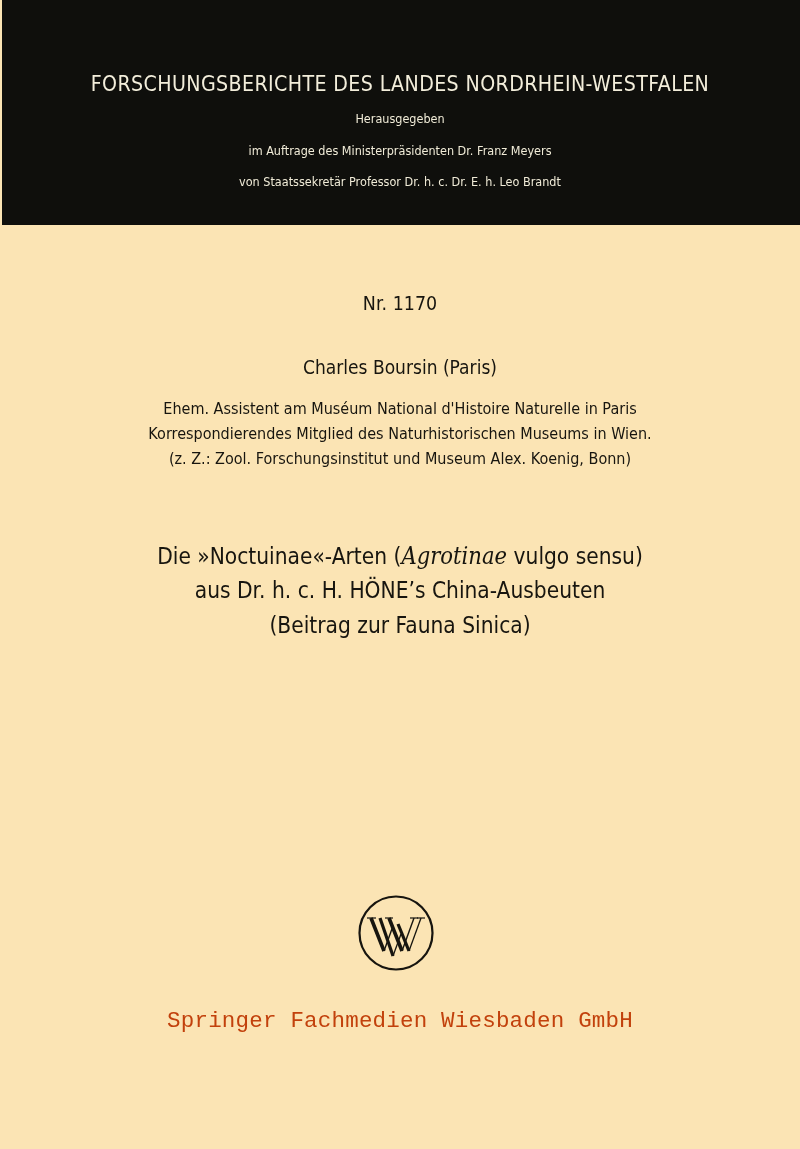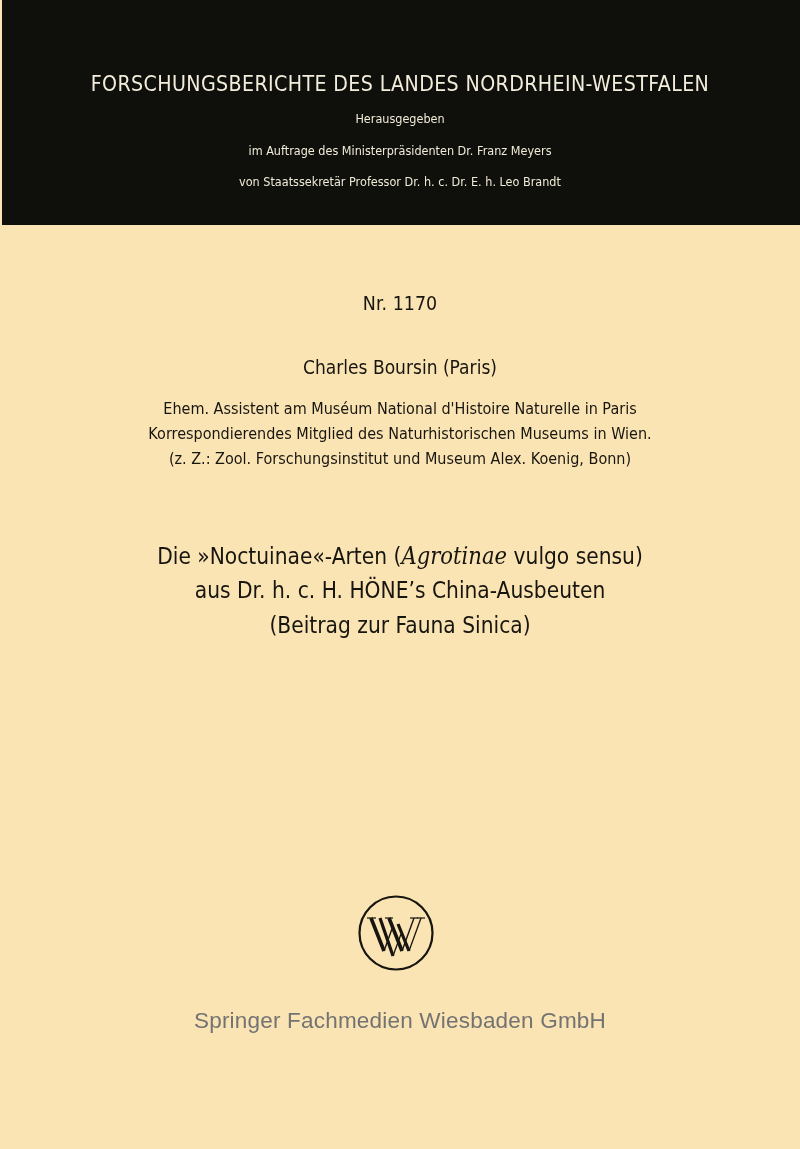--- a/index.html
+++ b/index.html
@@ -88,24 +88,24 @@
 
   .logo {
     position: absolute;
     left: 357px;
     top: 894px;
     width: 78px;
     height: 78px;
   }
   .publisher {
     top: 1008px;
-    font-family: Liberation Sans, sans-serif;
+    font-family: Liberation Mono, monospace;
     font-size: 22.5px;
     letter-spacing: 0.2px;
-    color: #737373;
+    color: #c2410c;
   }
 </style>
 </head>
 <body>
 
 <div class="header-band"></div>
 
 <div class="line series-title">FORSCHUNGSBERICHTE DES LANDES NORDRHEIN-WESTFALEN</div>
 <div class="line hdr-sub l1">Herausgegeben</div>
 <div class="line hdr-sub l2">im Auftrage des Ministerpräsidenten Dr. Franz Meyers</div>

